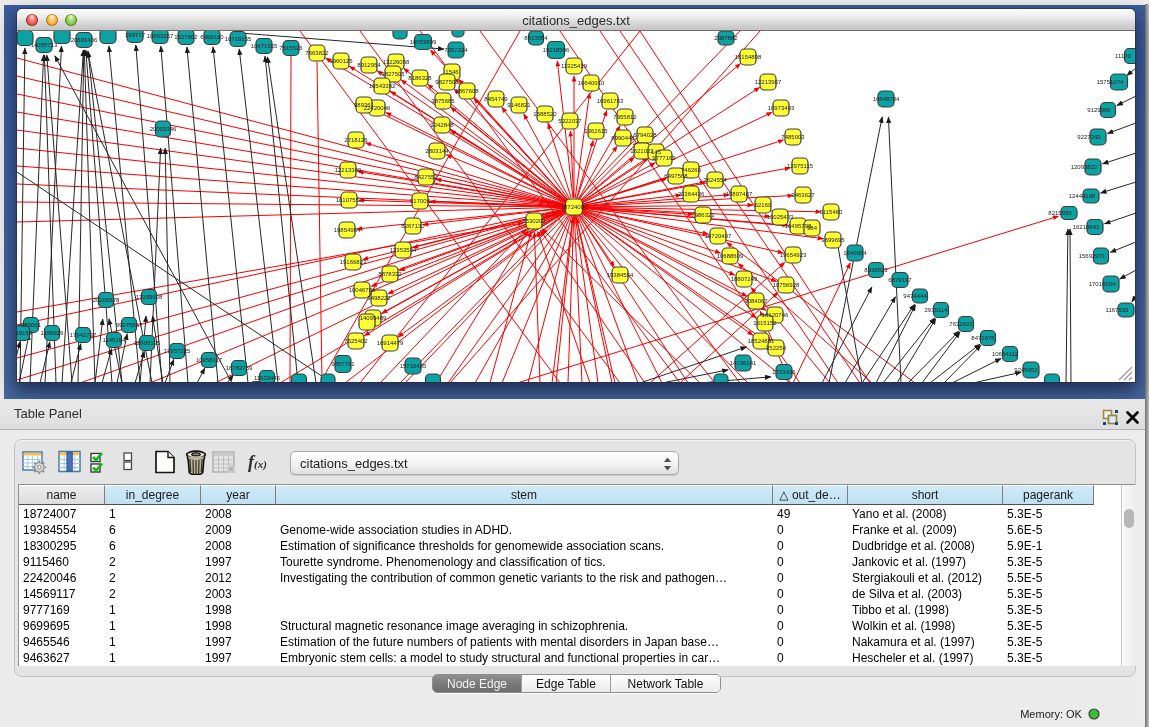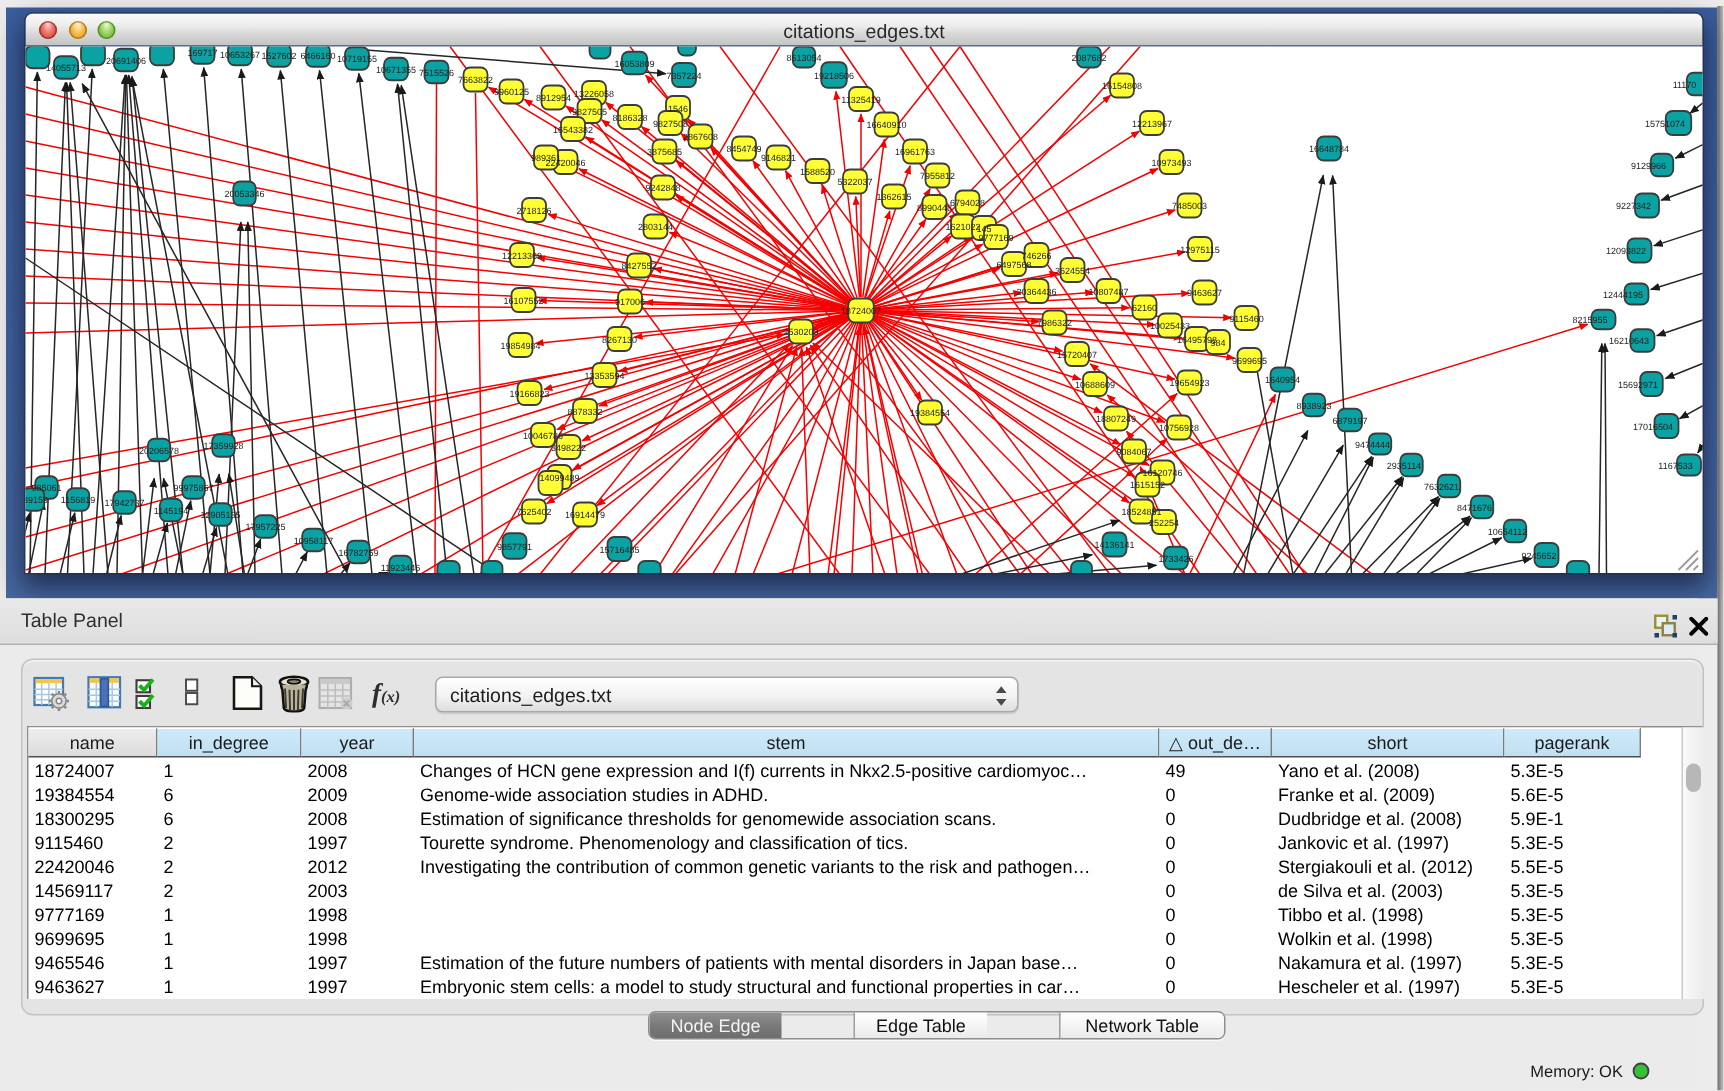--- a/index.html
+++ b/index.html
@@ -38,21 +38,21 @@
 .hc.gray { background:linear-gradient(180deg,#ededed 0%,#dcdcdc 100%); }
 .row { position:absolute; left:0; width:1075px; height:16px; line-height:16px; color:#000; white-space:nowrap; }
 .row span { position:absolute; overflow:hidden; white-space:nowrap; }
 #tabs { position:absolute; left:432px; top:275px; height:19px; display:flex;
         border:1px solid #8e8e8e; border-radius:5px; overflow:hidden; font-size:12px;
         box-shadow:0 1px 0 rgba(255,255,255,.8); }
 #tabs .seg { height:19px; line-height:18px; text-align:center; color:#101010;
              background:linear-gradient(180deg,#ffffff 0%,#f4f4f4 50%,#e8e8e8 100%); }
 #tabs .seg.sel { background:linear-gradient(180deg,#8f8f8f 0%,#787878 50%,#6b6b6b 100%);
                  color:#f4f4f4; }
-#tabs .seg + .seg { border-left:1px solid #9e9e9e;margin-left:48px; }
+#tabs .seg + .seg { border-left:1px solid #9e9e9e; }
 #mem { position:absolute; right:32px; top:309px; font-size:11px; color:#1a1a1a; }
 </style></head>
 <body>
 <div id="blue"></div>
 <div id="rstrip"></div>
 
 <div id="win">
   <div id="titlebar">
     <div class="tl" style="left:9px; background:radial-gradient(ellipse at 50% 20%, #ffd9d4 0%, #f49089 28%, #e05b50 60%, #c03a30 100%); box-shadow:inset 0 0 0 1px rgba(120,30,20,.6);"></div>
     <div class="tl" style="left:28.5px; background:radial-gradient(ellipse at 50% 20%, #fff3d6 0%, #f9d37e 28%, #f0ad33 60%, #cd8a1c 100%); box-shadow:inset 0 0 0 1px rgba(140,95,10,.6);"></div>
@@ -639,21 +639,20 @@
 <div class="hc" style="left:86px;width:96px">in_degree</div>
 <div class="hc" style="left:182px;width:75px">year</div>
 <div class="hc" style="left:257px;width:497px">stem</div>
 <div class="hc" style="left:754px;width:75px">△ out_de…</div>
 <div class="hc" style="left:829px;width:155px">short</div>
 <div class="hc" style="left:984px;width:91px">pagerank</div>
 <div class="row" style="top:21px">
           <span style="left:4px;width:80px">18724007</span>
           <span style="left:90px;width:90px">1</span>
           <span style="left:186px;width:69px">2008</span>
-          <span style="left:261px;width:491px">Changes of HCN gene expression and I(f) currents in Nkx2.5-positive cardiomyoc…</span>
           <span style="left:758px;width:69px">49</span>
           <span style="left:833px;width:149px">Yano et al. (2008)</span>
           <span style="left:988px;width:85px">5.3E-5</span>
         </div>
 <div class="row" style="top:37px">
           <span style="left:4px;width:80px">19384554</span>
           <span style="left:90px;width:90px">6</span>
           <span style="left:186px;width:69px">2009</span>
           <span style="left:261px;width:491px">Genome-wide association studies in ADHD.</span>
           <span style="left:758px;width:69px">0</span>
@@ -700,20 +699,21 @@
           <span style="left:90px;width:90px">1</span>
           <span style="left:186px;width:69px">1998</span>
           <span style="left:758px;width:69px">0</span>
           <span style="left:833px;width:149px">Tibbo et al. (1998)</span>
           <span style="left:988px;width:85px">5.3E-5</span>
         </div>
 <div class="row" style="top:133px">
           <span style="left:4px;width:80px">9699695</span>
           <span style="left:90px;width:90px">1</span>
           <span style="left:186px;width:69px">1998</span>
+          <span style="left:261px;width:491px">Structural magnetic resonance image averaging in schizophrenia.</span>
           <span style="left:758px;width:69px">0</span>
           <span style="left:833px;width:149px">Wolkin et al. (1998)</span>
           <span style="left:988px;width:85px">5.3E-5</span>
         </div>
 <div class="row" style="top:149px">
           <span style="left:4px;width:80px">9465546</span>
           <span style="left:90px;width:90px">1</span>
           <span style="left:186px;width:69px">1997</span>
           <span style="left:261px;width:491px">Estimation of the future numbers of patients with mental disorders in Japan base…</span>
           <span style="left:758px;width:69px">0</span>

